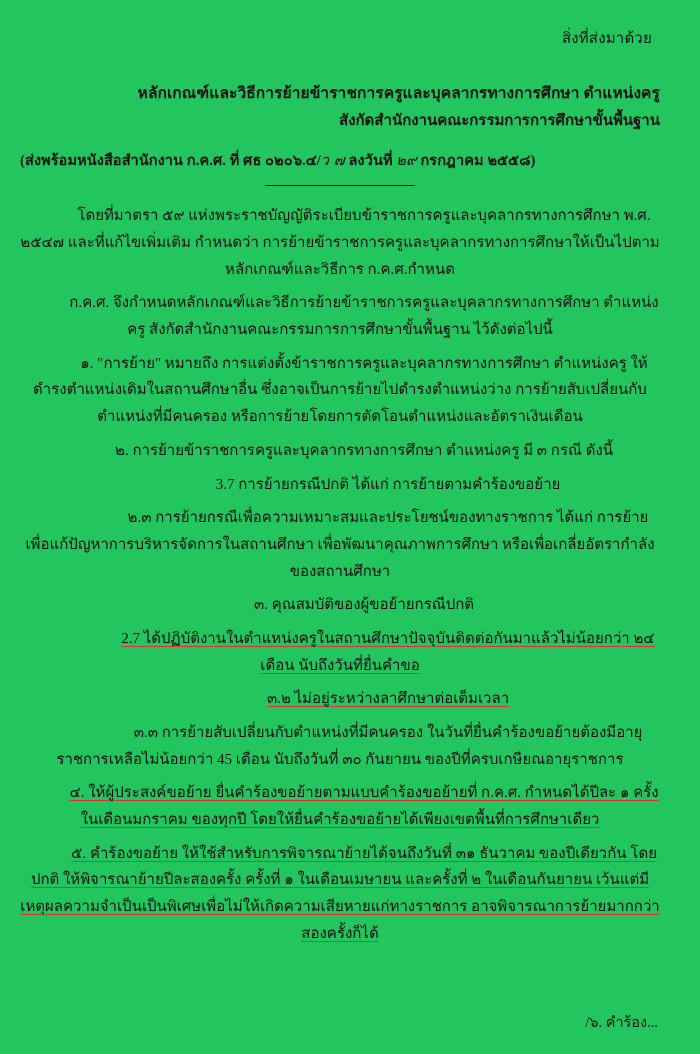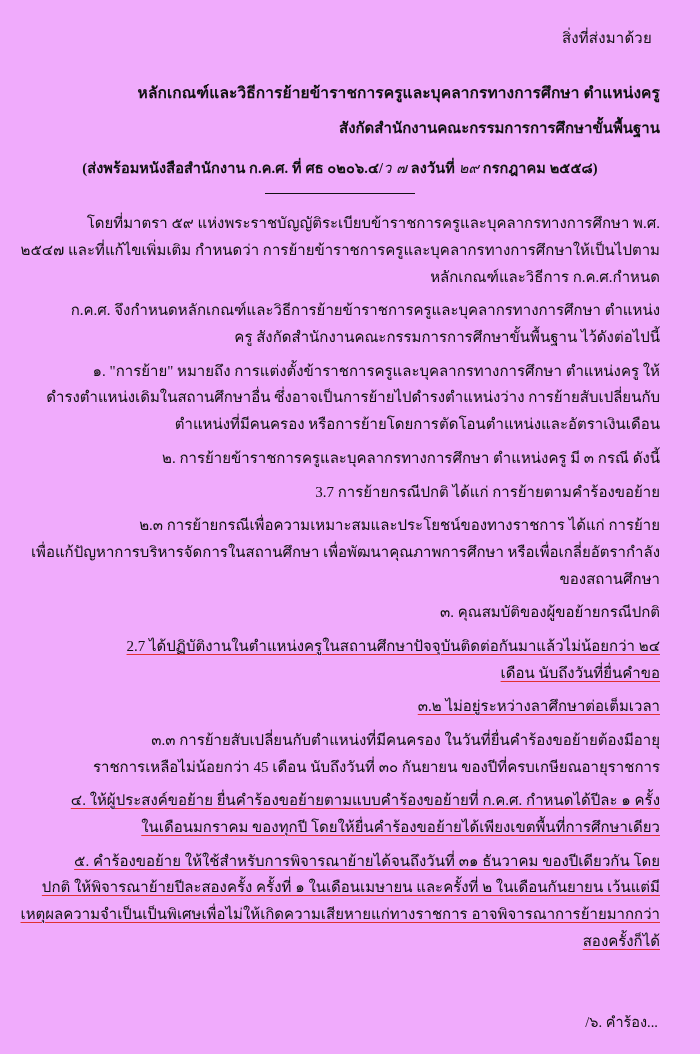--- a/index.html
+++ b/index.html
@@ -8,21 +8,21 @@
     background: #ffffff;
   }
   body {
     font-family: "Liberation Serif", "DejaVu Serif", serif;
     color: #111111;
   }
   .page {
     position: relative;
     width: 700px;
     height: 1054px;
-    background: #f0abfc;
+    background: #22c55e;
     box-sizing: border-box;
     padding: 22px 40px 10px 20px;
     overflow: hidden;
   }
   .header-right {
     text-align: right;
     font-size: 15px;
     margin: 4px 8px 0 0;
     letter-spacing: 0.2px;
   }
@@ -33,45 +33,45 @@
   .title-line {
     font-size: 15.5px;
     font-weight: bold;
     line-height: 1.65;
     letter-spacing: 0.1px;
   }
   .title-sub {
     font-size: 15px;
     font-weight: bold;
     line-height: 1.65;
-    margin-top: 10px;
+    margin-top: 2px;
   }
   .ref-line {
-    text-align: center;
+    text-align: left;
     font-size: 14.5px;
     font-weight: bold;
     margin-top: 16px;
     letter-spacing: 0.1px;
   }
   .ref-line .handwritten {
     font-family: "DejaVu Serif", serif;
     font-style: italic;
     font-weight: normal;
   }
   .divider {
     width: 150px;
     height: 0;
     border-top: 1.2px solid #111;
     margin: 14px auto 0 auto;
   }
   .body-text {
     margin-top: 16px;
     font-size: 15px;
     line-height: 1.78;
-    text-align: right;
+    text-align: center;
   }
   p.para {
     margin: 0 0 7px 0;
     text-indent: 0;
   }
   p.indent1 {
     text-indent: 48px;
   }
   p.indent2 {
     text-indent: 96px;

